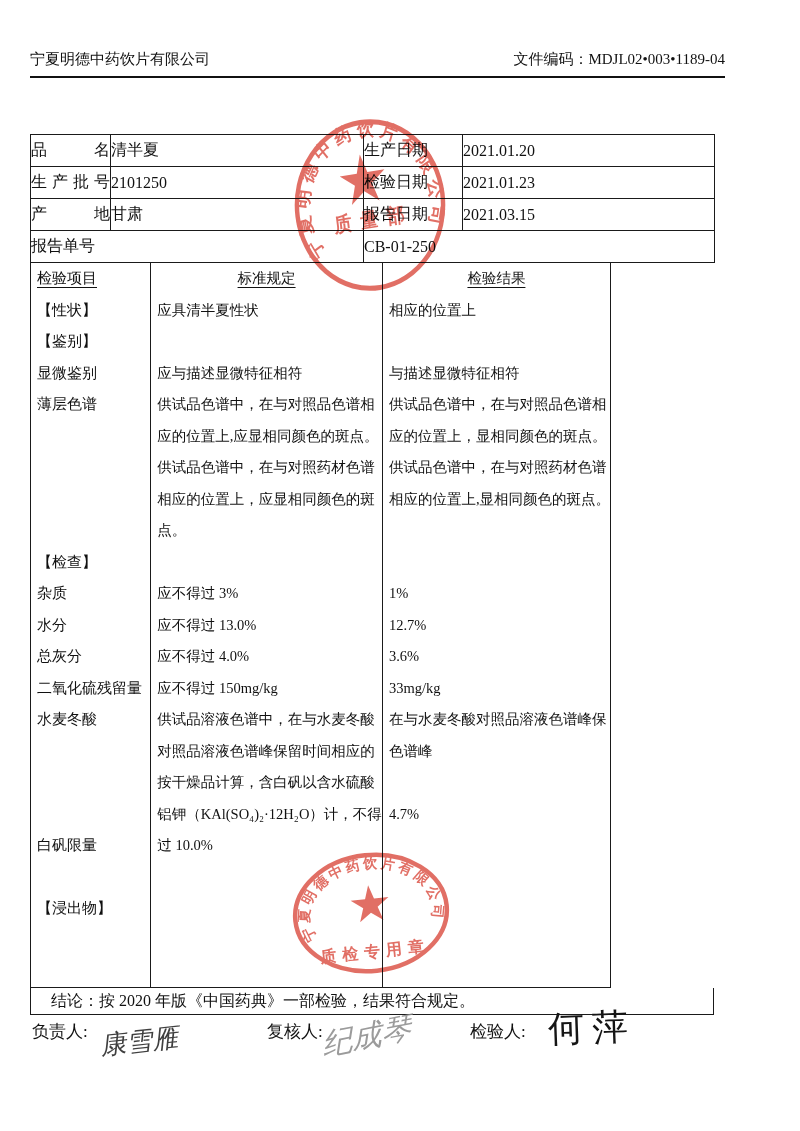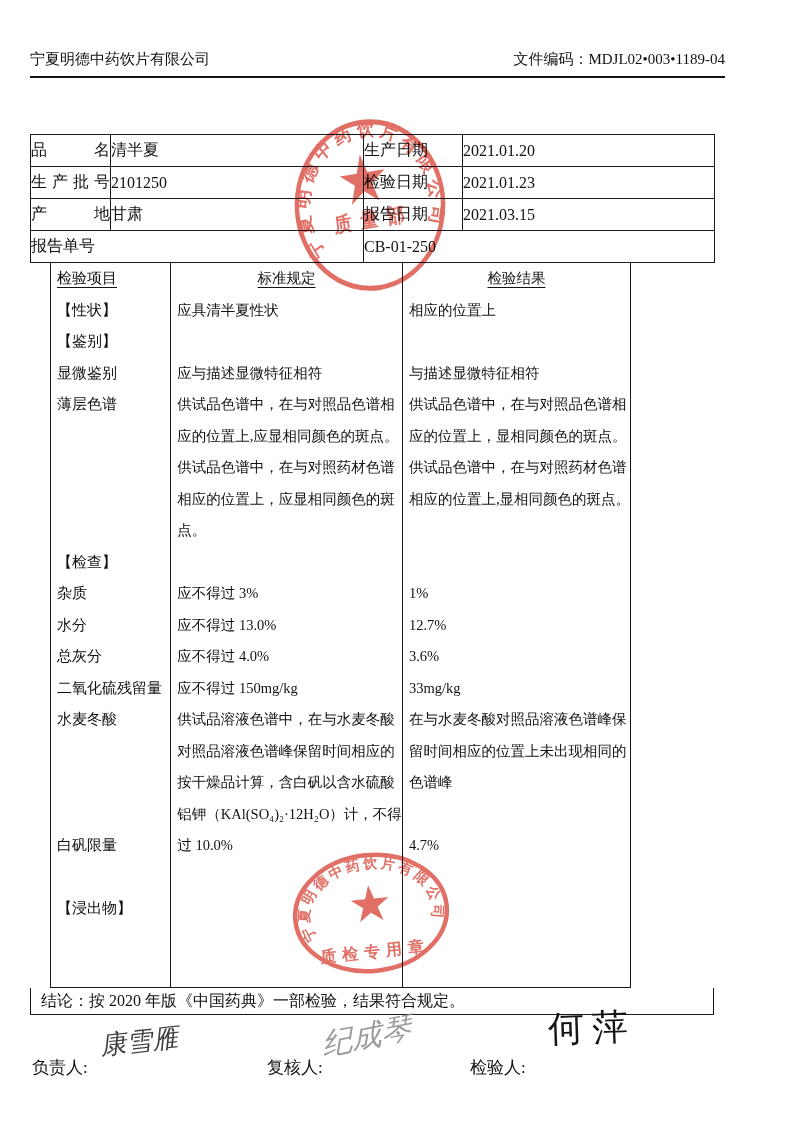--- a/index.html
+++ b/index.html
@@ -13,33 +13,33 @@
   .title{position:absolute;left:0;top:98px;width:800px;text-align:center;font-size:34px;font-weight:bold;letter-spacing:4px;}
   
   table.info{position:absolute;left:30px;top:134px;width:684px;border-collapse:collapse;table-layout:fixed;font-size:16px;}
   table.info td{border:1px solid #1a1a1a;height:31px;padding:0;vertical-align:middle;overflow:hidden;white-space:nowrap;margin-top:7px;}
   td.c-label{padding:0 8px 0 6px;text-align:justify;text-align-last:justify;}
   td.c-value{padding-left:8px;}
   td.c-dlabel{text-align:left;}
   td.c-dvalue{padding-left:8px;}
   td.c-label4{padding-left:6px;}
   
-  .results{position:absolute;left:30px;top:262px;width:581px;height:726px;border:1px solid #1a1a1a;border-top:none;display:flex;box-sizing:border-box;margin-left:20px;}
+  .results{position:absolute;left:30px;top:262px;width:581px;height:726px;border:1px solid #1a1a1a;border-top:none;display:flex;box-sizing:border-box;}
   .rcol{box-sizing:border-box;padding-top:1px;}
   .rcol-items{width:228px;border-right:1px solid #1a1a1a;}
   .rcol-standard{width:232px;border-right:1px solid #1a1a1a;}
   .rcol-result{flex:1;}
   .ln{height:31.5px;line-height:31.5px;padding-left:6px;font-size:14.5px;white-space:nowrap;overflow:hidden;}
   .rcol-items .ln{font-size:15px;}
   .ln.hd{text-decoration:underline;text-underline-offset:4px;}
   .ln.ctr{text-align:center;padding-left:0;}
   
-  .conclusion{position:absolute;left:30px;top:988px;width:684px;height:27px;border:1px solid #1a1a1a;border-top:none;box-sizing:border-box;line-height:26px;padding-left:10px;font-size:16px;white-space:nowrap;overflow:hidden;}
-  
-  .sig-label{position:absolute;top:1056px;font-size:17px;}
+  .conclusion{position:absolute;left:30px;top:988px;width:684px;height:27px;border:1px solid #1a1a1a;border-top:none;box-sizing:border-box;line-height:26px;padding-left:20px;font-size:16px;white-space:nowrap;overflow:hidden;}
+  
+  .sig-label{position:absolute;top:1020px;font-size:17px;}
   .sig-name{position:absolute;white-space:nowrap;}
   .sig-1{left:102px;top:1024px;font-size:26px;color:#2b2b2b;transform:rotate(-6deg) skewX(-12deg);opacity:.9;}
   .sig-2{left:324px;top:1016px;font-size:30px;color:#8a8a8a;transform:rotate(-11deg) skewX(-20deg);opacity:.85;}
   .sig-3{left:548px;top:1004px;font-size:36px;color:#151515;letter-spacing:8px;transform:rotate(-2deg);}
   
   .stamp{position:absolute;pointer-events:none;opacity:.82;mix-blend-mode:multiply;}
   .stamp-top{left:291px;top:115px;}
   .stamp-bottom{left:289px;top:851px;}
   .stamp text{font-family:"Liberation Serif","DejaVu Serif",serif;font-weight:bold;}
 </style>
@@ -142,21 +142,20 @@
         <div class="ln">应的位置上，显相同颜色的斑点。</div>
         <div class="ln">供试品色谱中，在与对照药材色谱</div>
         <div class="ln">相应的位置上,显相同颜色的斑点。</div>
         <div class="ln">&nbsp;</div>
         <div class="ln">&nbsp;</div>
         <div class="ln">1%</div>
         <div class="ln">12.7%</div>
         <div class="ln">3.6%</div>
         <div class="ln">33mg/kg</div>
         <div class="ln">在与水麦冬酸对照品溶液色谱峰保</div>
-        <div class="ln">留时间相应的位置上未出现相同的</div>
         <div class="ln">色谱峰</div>
         <div class="ln">&nbsp;</div>
         <div class="ln">4.7%</div>
         <div class="ln">&nbsp;</div>
       </div>
   </div>
 
   <div class="conclusion">结论：按 2020 年版《中国药典》一部检验，结果符合规定。</div>
 
   <span class="sig-label" style="left:32px">负责人:</span>

